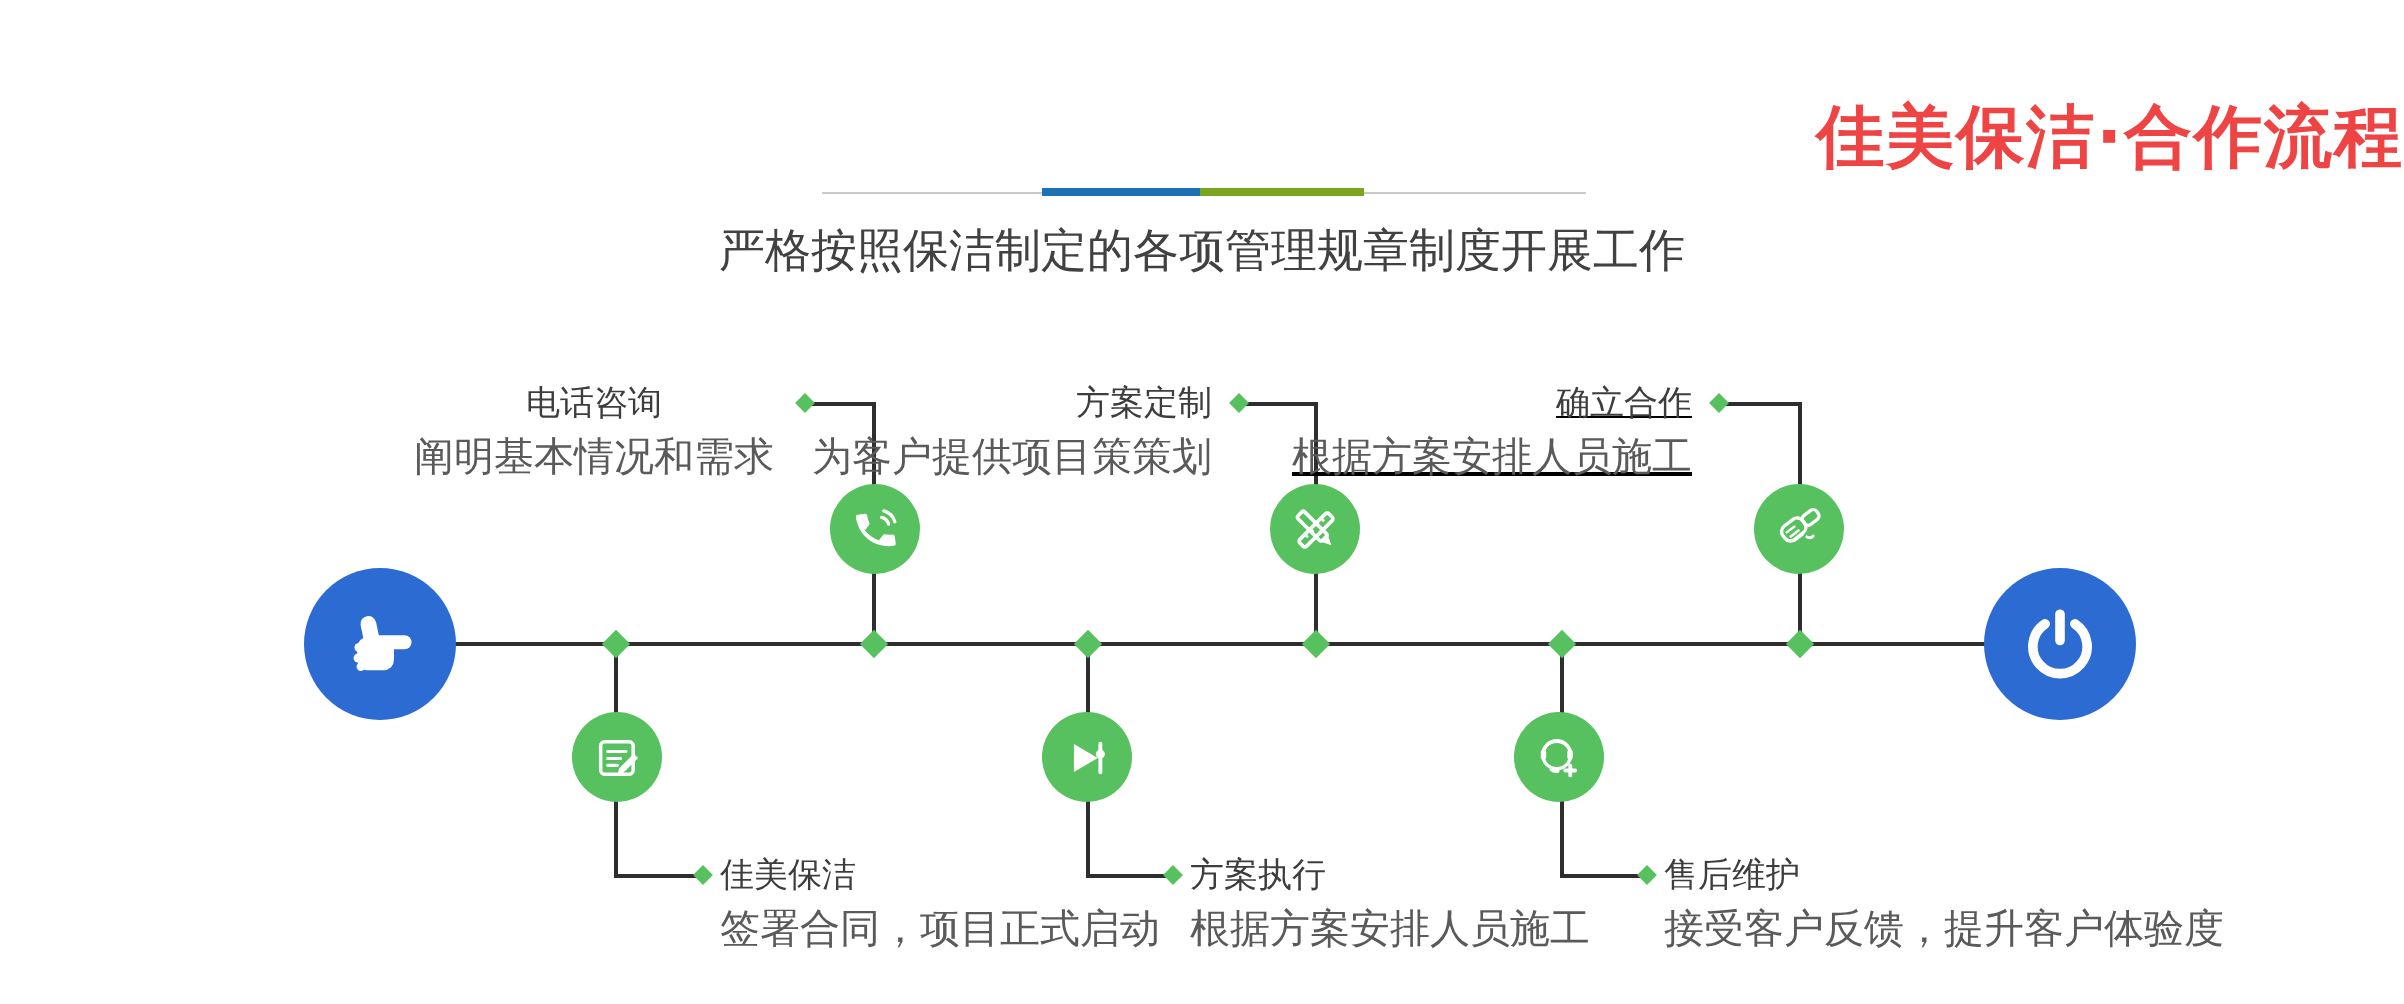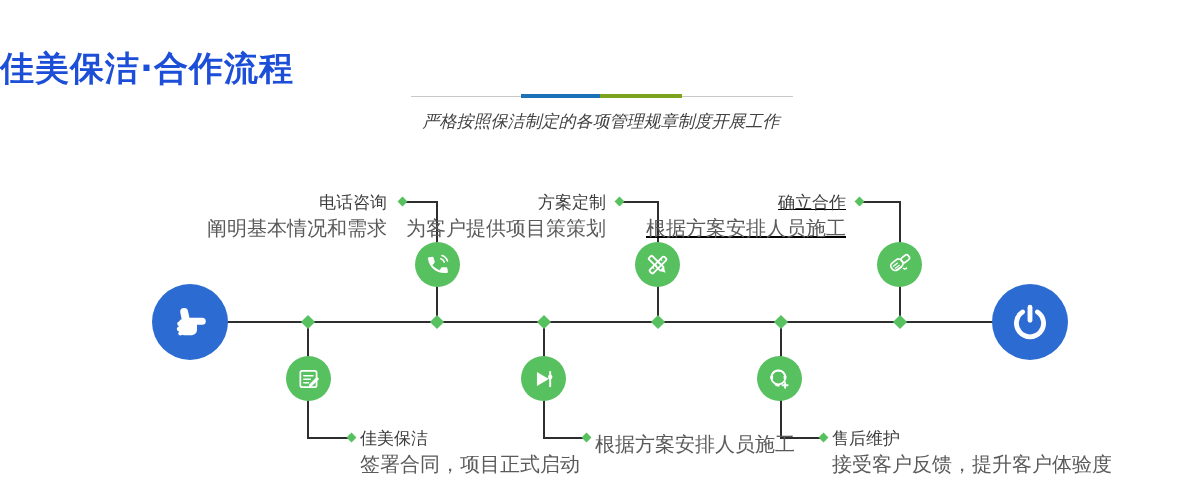--- a/index.html
+++ b/index.html
@@ -2,30 +2,30 @@
 <html><head>
 <meta charset="utf-8">
 <style>
   html,body{margin:0;padding:0;background:#fff;}
   .stage{
     position:relative;width:1202px;height:502px;background:#ffffff;overflow:hidden;
     font-family:"DejaVu Sans","Liberation Sans",sans-serif;
   }
   
   .hdr-title{
-    position:absolute;top:46px;left:0;width:100%;text-align:left;
-    font-size:34px;font-weight:bold;color:#1d4ed8;letter-spacing:1px;margin:0;
+    position:absolute;top:46px;left:0;width:100%;text-align:right;
+    font-size:34px;font-weight:bold;color:#ef4444;letter-spacing:1px;margin:0;
   }
   .divider-line{position:absolute;top:96px;left:411px;width:382px;height:1px;background:#c9c9c9;}
   .divider-accent{position:absolute;top:94px;height:4px;}
   .divider-accent.blue{left:521px;width:79px;background:#1d71b5;}
   .divider-accent.green{left:600px;width:82px;background:#7da41e;}
   .hdr-sub{
     position:absolute;top:110px;left:0;width:100%;text-align:center;
-    font-size:17px;color:#414141;margin:0;font-style:italic;
+    font-size:23px;color:#414141;margin:0;
   }
   
   .ln{position:absolute;background:#2e2e2e;z-index:1;}
   
   .dia{position:absolute;background:#57c05f;transform:rotate(45deg);z-index:3;}
   .dia.big{width:10px;height:10px;}
   .dia.small{width:7px;height:7px;}
   
   .node{position:absolute;border-radius:50%;display:flex;align-items:center;justify-content:center;z-index:2;}
   .node.blue{width:76px;height:76px;background:#2c6bd2;}
@@ -165,38 +165,39 @@
         <circle cx="11" cy="11" r="6.2"></circle>
         <path d="M5.2 9 a6.2 6.2 0 0 1 11.6 0"></path>
         <rect x="3.9" y="8.8" width="2.4" height="4.4" rx="1.2" fill="#ffffff" stroke="none"></rect>
         <rect x="15.7" y="8.8" width="2.4" height="4.4" rx="1.2" fill="#ffffff" stroke="none"></rect>
         <path d="M8.5 17.5 q1.2 1.2 3 .8"></path>
         <path d="M17 15.8 v4.4 M14.8 18 h4.4" stroke-width="1.7"></path>
       </svg>
     </span>
   </div>
 
-  <div class="step top" style="right:815px;top:192px;">
+  <div class="step top" style="right:815px;top:192px;text-align:center;">
     <p class="t">电话咨询</p>
     <p class="d">阐明基本情况和需求</p>
   </div>
   <div class="step top" style="right:596px;top:192px;">
     <p class="t">方案定制</p>
     <p class="d">为客户提供项目策策划</p>
   </div>
   <div class="step top" style="right:356px;top:192px;text-decoration:underline;">
     <p class="t">确立合作</p>
     <p class="d">根据方案安排人员施工</p>
   </div>
 
   <div class="step bottom" style="left:360px;top:428px;">
     <p class="t">佳美保洁</p>
     <p class="d">签署合同，项目正式启动</p>
   </div>
   <div class="step bottom" style="left:595px;top:428px;">
+    <p class="t">方案执行</p>
     <p class="d">根据方案安排人员施工</p>
   </div>
   <div class="step bottom" style="left:832px;top:428px;">
     <p class="t">售后维护</p>
     <p class="d">接受客户反馈，提升客户体验度</p>
   </div>
 
 </div>
 
 </body></html>

